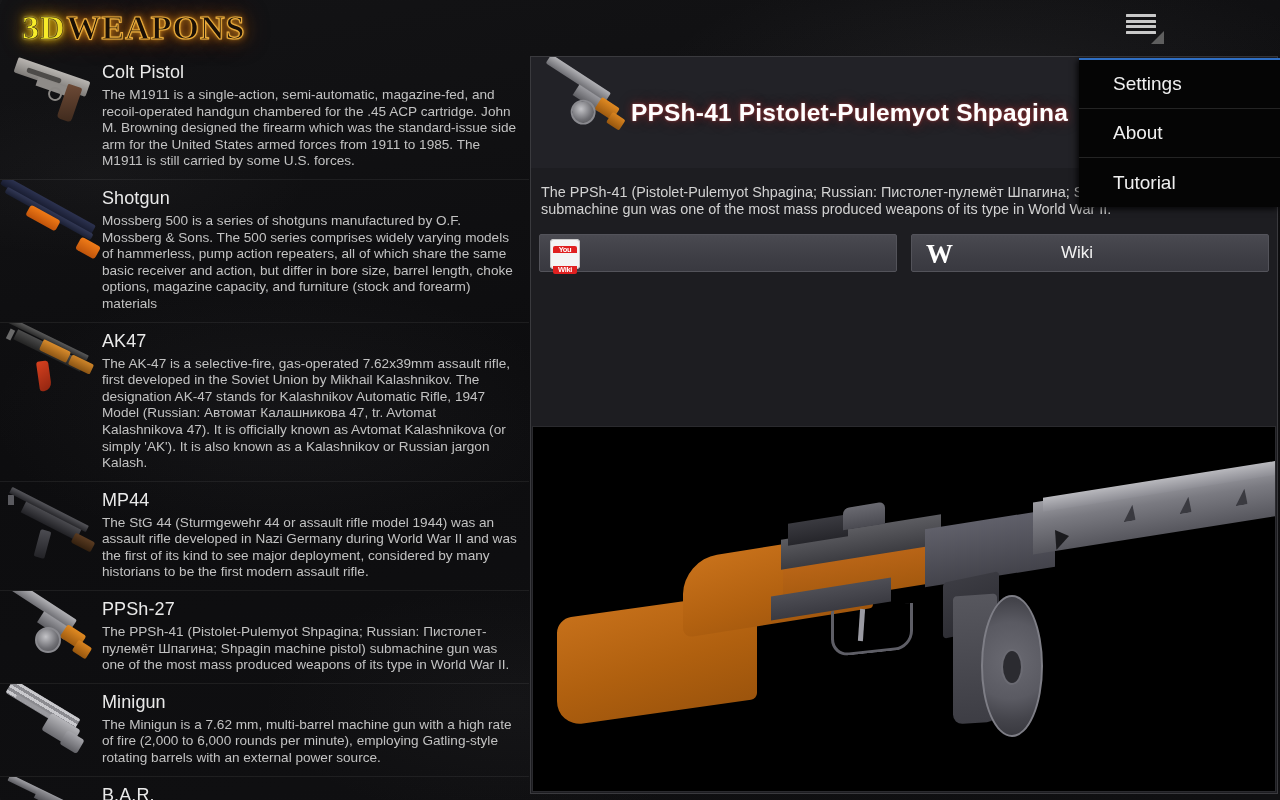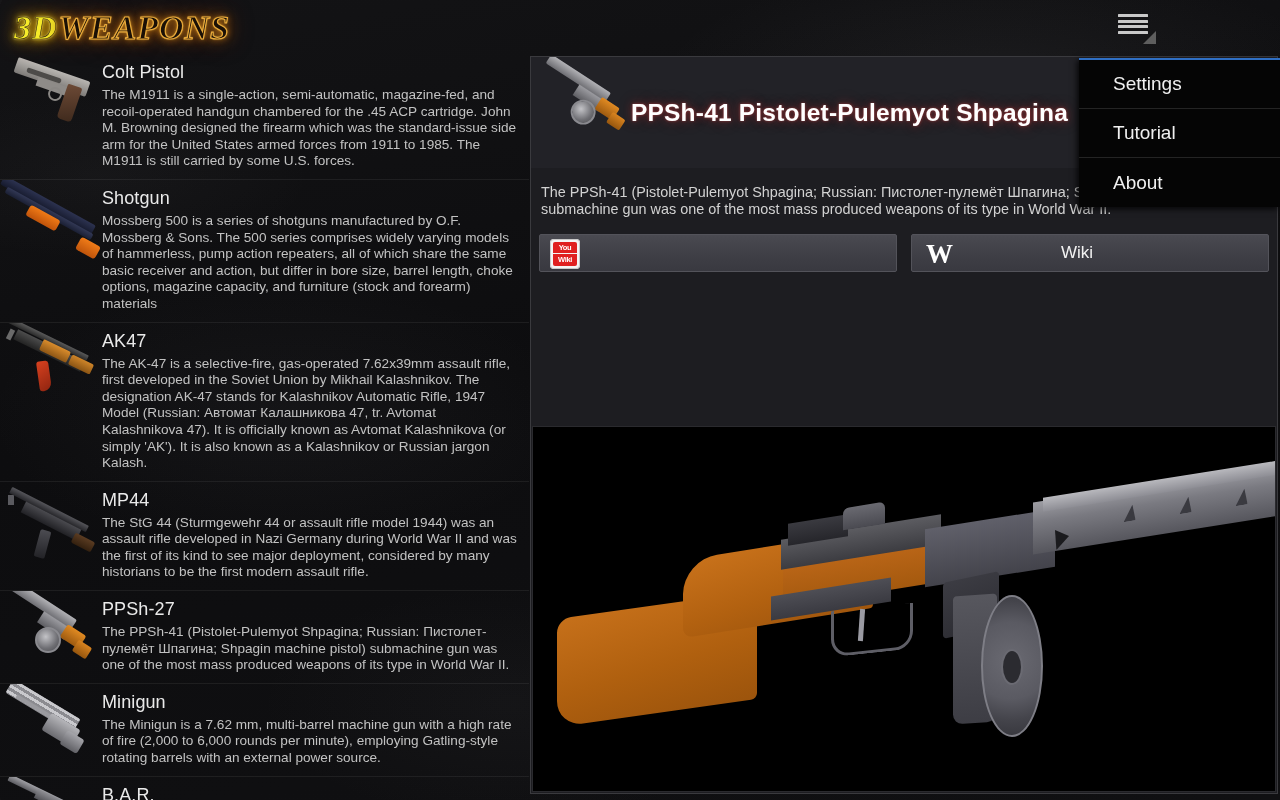--- a/index.html
+++ b/index.html
@@ -32,25 +32,24 @@
     inset: 0;
     background:
       linear-gradient(115deg, rgba(255,255,255,0.015) 0 2px, rgba(0,0,0,0) 2px 26px),
       linear-gradient(72deg, rgba(255,255,255,0.012) 0 1px, rgba(0,0,0,0) 1px 41px);
     pointer-events: none;
   }
 
   
   .header {
     position: absolute;
-    top: 0; left: 0;
+    top: 0; left: 8px;
     width: 1174px;
     height: 54px;
     z-index: 5;
-    font-style: italic;
   }
 
   .logo {
     position: absolute;
     left: 14px;
     top: 9px;
     font-family: "Liberation Serif", serif;
     font-size: 34px;
     font-weight: bold;
     letter-spacing: 1px;
@@ -314,23 +313,23 @@
     width: 30px;
     height: 30px;
     background: #f4f4f4;
     border-radius: 4px;
     display: flex;
     align-items: center;
     justify-content: center;
     box-shadow: 0 0 0 1px #c9c9c9 inset;
   }
   .yt-ico .yt-in {
-    width: 24px; height: 24px;
+    width: 24px; height: 16px;
     display: flex; flex-direction: column;
-    gap: 1px;
+    gap: 13px;
     border-radius: 6px;
   }
   .yt-ico .yt-top {
     flex: 1;
     background: #e02020;
     border-radius: 2px 2px 0 0;
     color: #fff;
     font-size: 7.5px;
     font-weight: bold;
     font-family: "Liberation Sans", sans-serif;
@@ -662,17 +661,17 @@
         <span class="m-drumhous"></span>
         <span class="m-drum"></span>
         <span class="m-drumhub"></span>
       </div>
     </div>
 
   </div>
 
   <div class="dropdown">
     <div class="mi">Settings</div>
+    <div class="mi">About</div>
     <div class="mi">Tutorial</div>
-    <div class="mi">About</div>
   </div>
 
 </div>
 
 </body></html>

